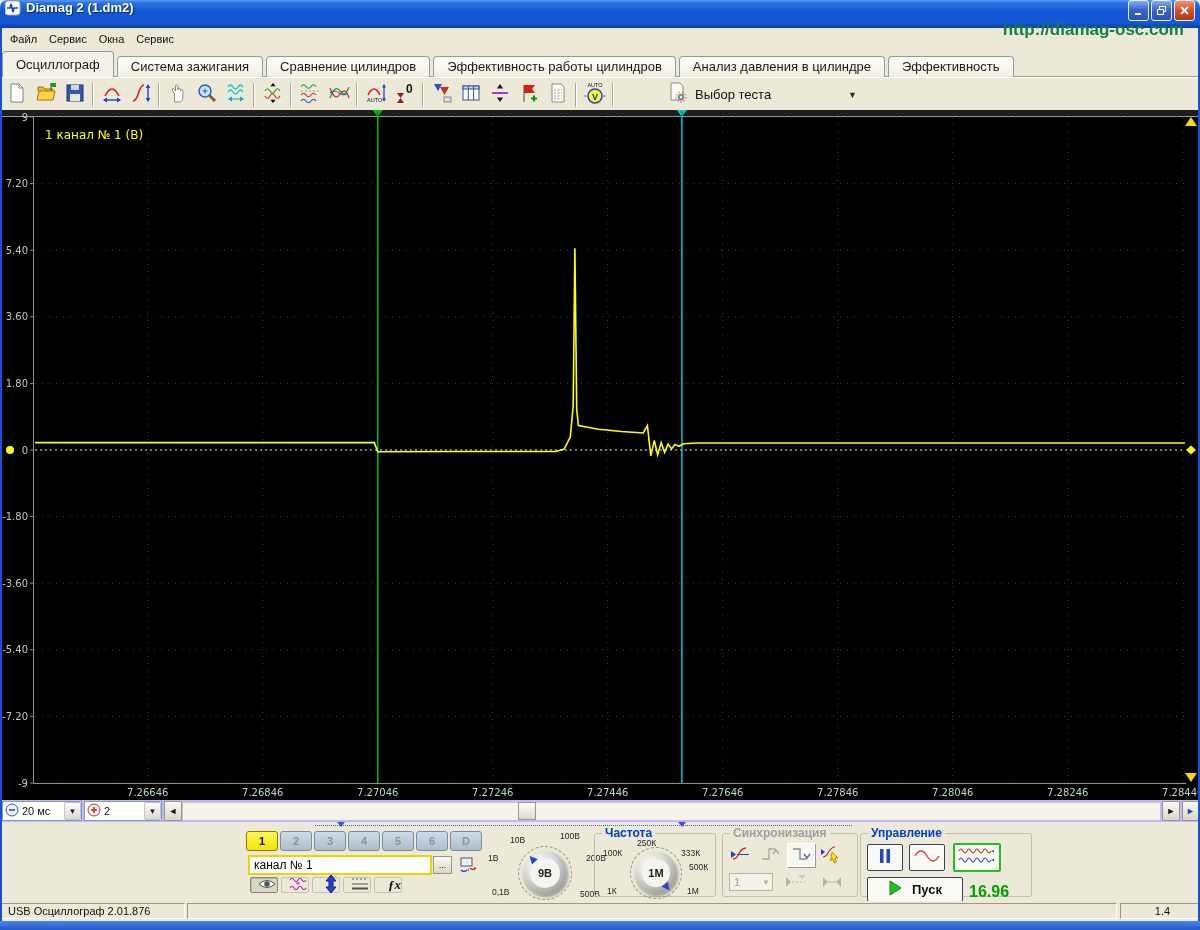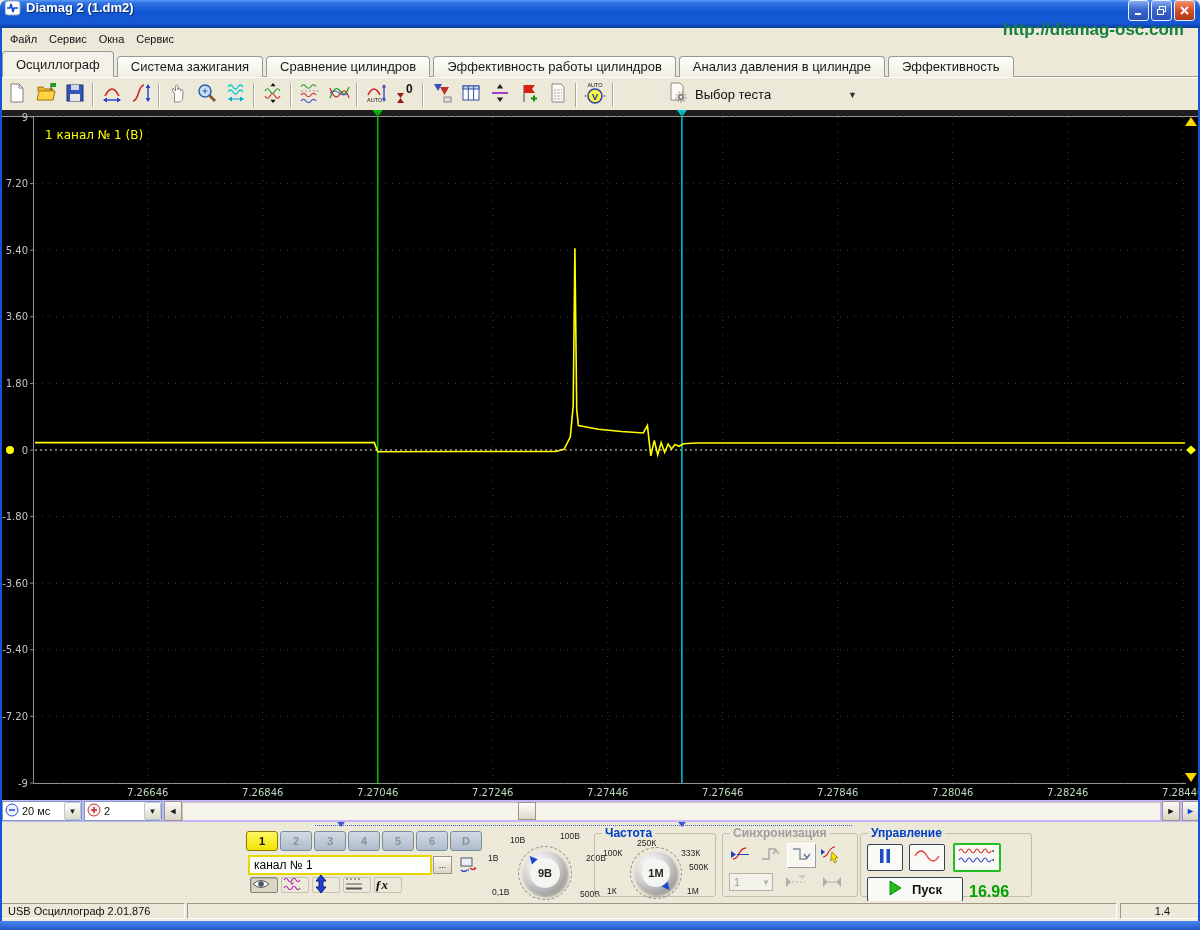--- a/index.html
+++ b/index.html
@@ -61,21 +61,21 @@
     background:linear-gradient(180deg,#D2DBE4,#AEBCCA);color:#8593A2;font-weight:bold;font-size:11px;
     display:flex;align-items:center;justify-content:center;}
   .chbtn.active{background:linear-gradient(180deg,#FFF860,#F0E400);color:#111;border-color:#8A7A00;}
   .chname{position:absolute;left:248px;top:26px;width:184px;height:20px;box-sizing:border-box;
     border:2px solid #E8D800;background:#fff;font-size:12px;padding:0 4px;font-family:"Liberation Sans",sans-serif;}
   .morebtn{position:absolute;left:433px;top:27px;width:19px;height:18px;box-sizing:border-box;border:1px solid #9a968a;
     background:linear-gradient(180deg,#FBFAF6,#DAD6C4);font-size:9px;display:flex;align-items:center;justify-content:center;}
   .swapbtn{position:absolute;left:457px;top:26px;width:22px;height:20px;display:flex;align-items:center;justify-content:center;}
   .minirow{position:absolute;left:250px;top:48px;display:flex;gap:3px;}
   .mbtn{width:28px;height:16px;box-sizing:border-box;border:1px solid #c6c2b2;border-radius:2px;
-    background:#ECE9D8;display:flex;align-items:center;justify-content:flex-start;}
+    background:#ECE9D8;display:flex;align-items:center;justify-content:flex-end;}
   .mbtn.pressed{background:#DAD6C6;border-color:#8a867a;box-shadow:inset 1px 1px 1px #b8b4a4;}
   .mbtn .fx{font-size:13px;font-style:italic;font-weight:bold;font-family:"Liberation Serif",serif;}
   
   .knobwrap{position:absolute;}
   .knob{position:absolute;border-radius:50%;background:radial-gradient(circle at 35% 30%,#FFFFFF,#D8D8D8 40%,#9A9A9A 80%,#6E6E6E);
     box-shadow:1px 2px 3px rgba(0,0,0,.35);}
   .kticks{position:absolute;inset:-5px;border:1px dashed #8a8a8a;border-radius:50%;}
   .knobface{position:absolute;inset:7px;background:#F4F4F1;border-radius:50%;display:flex;
     align-items:center;justify-content:center;font-size:11px;font-weight:bold;color:#222;}
   .kptr{position:absolute;left:calc(50% - 4px);top:-1px;width:0;height:0;

